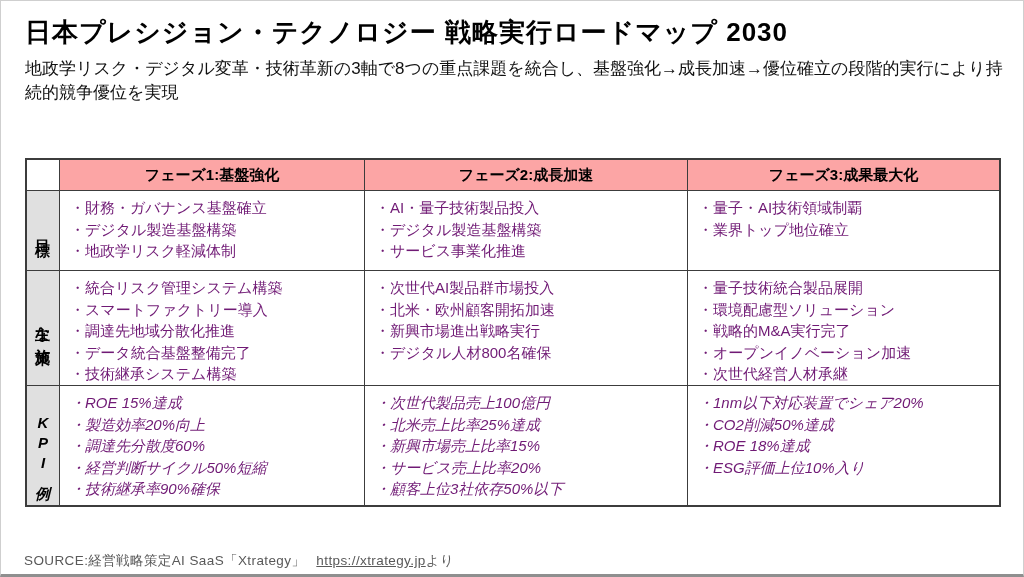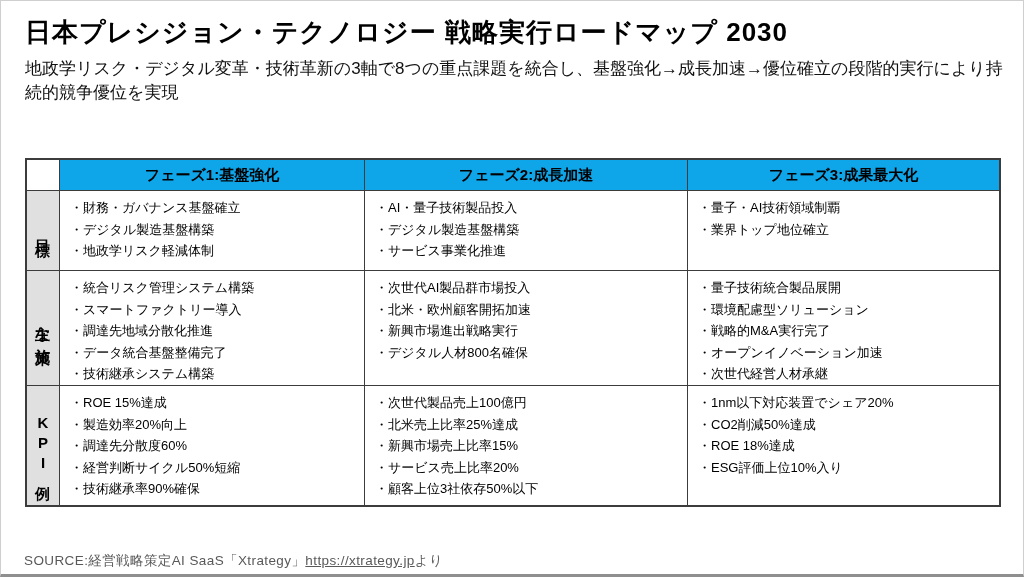--- a/index.html
+++ b/index.html
@@ -49,24 +49,24 @@
     grid-template-rows: 31px 80px 115px 119px;
     border: 2px solid #3c3c3c;
     background: #fff;
   }
   .cell {
     border-right: 1px solid #3c3c3c;
     border-bottom: 1px solid #3c3c3c;
     overflow: hidden;
   }
   .cell:nth-child(4n) { border-right: none; }
-  .cell.last-row { border-bottom: none; }
+  .cell.last-row { border-bottom: none; font-style: italic; }
   .corner-cell { background: #ffffff; }
   .phase-header {
-    background: #0ea5e9;
+    background: #fca5a5;
     display: flex;
     align-items: center;
     justify-content: center;
     font-size: 15px;
     font-weight: bold;
     color: #000;
     text-align: center;
   }
   .row-label-cell {
     background: #E0E0E0;
@@ -78,38 +78,39 @@
     writing-mode: vertical-rl;
     text-orientation: upright;
     font-size: 15px;
     font-weight: bold;
     letter-spacing: 3px;
     line-height: 1;
   }
   .data-cell { padding: 6px 6px 4px 10px; }
   .data-cell ul { list-style: none; }
   .data-cell li {
-    font-size: 13px;
+    font-size: 15px;
     line-height: 21.5px;
     white-space: nowrap;
-    color: #000000;
+    color: #701a75;
   }
   
   .source-line {
     position: absolute;
     left: 23px;
     top: 551px;
     font-size: 13.5px;
     letter-spacing: 0.4px;
     color: #595959;
   }
   .source-line a {
     color: #595959;
     text-decoration: underline;
     cursor: pointer;
+    margin-left: 11px;
   }
 </style>
 </head>
 <body>
 
 <div class="page">
 
   <h1 class="page-title">日本プレシジョン・テクノロジー 戦略実行ロードマップ 2030</h1>
   <p class="page-subtitle">地政学リスク・デジタル変革・技術革新の3軸で8つの重点課題を統合し、基盤強化→成長加速→優位確立の段階的実行により持続的競争優位を実現</p>
 

